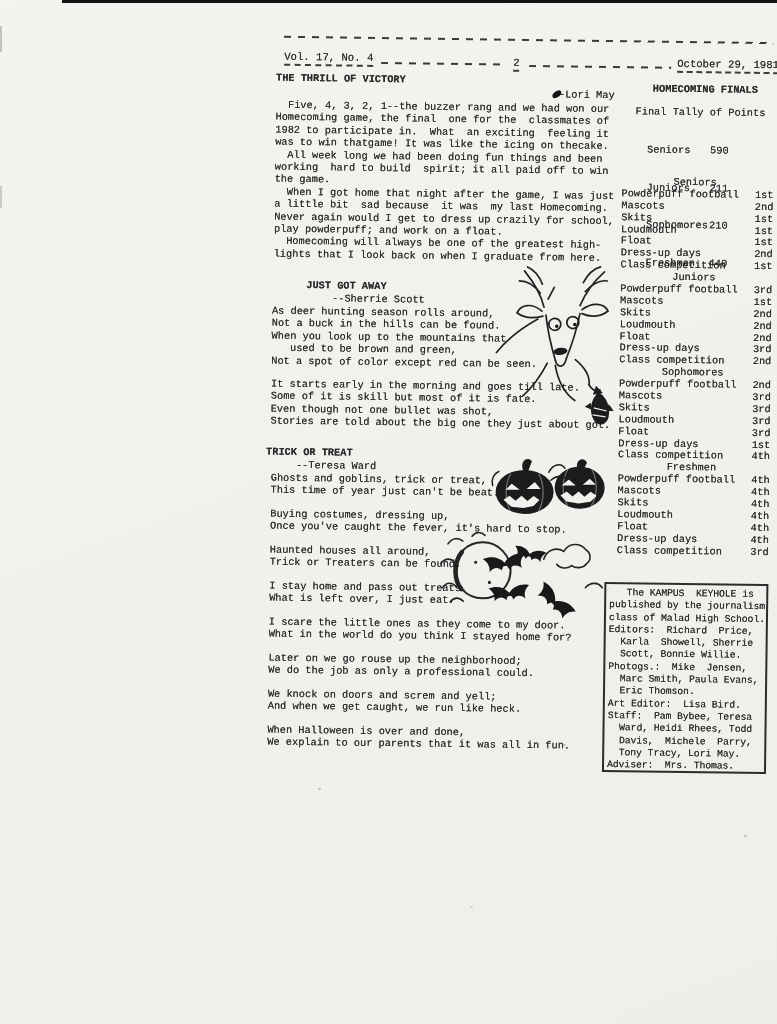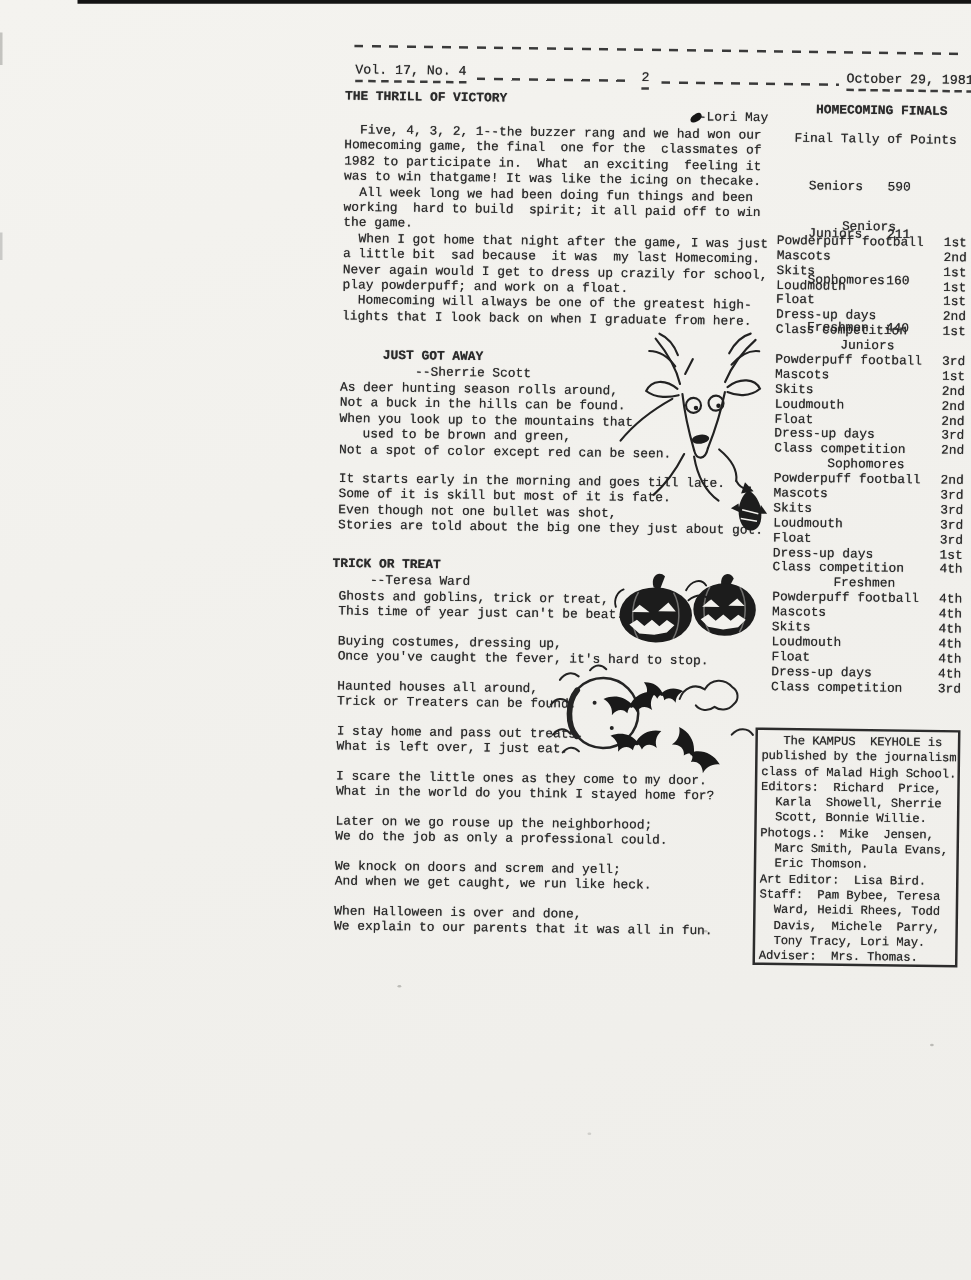--- a/index.html
+++ b/index.html
@@ -199,21 +199,21 @@
       <div class="tally-row">
         <span class="tally-label">Seniors</span>
         <span>590</span>
       </div>
       <div class="tally-row">
         <span class="tally-label">Juniors</span>
         <span>211</span>
       </div>
       <div class="tally-row">
         <span class="tally-label">Sophomores</span>
-        <span>160</span>
+        <span>210</span>
       </div>
       <div class="tally-row">
         <span class="tally-label">Freshmen</span>
         <span>440</span>
       </div>
     </div>
 
     <div id="results">
         <div class="hc-class">Seniors</div>
         <div class="hc-row"><span class="hc-event">Powderpuff football</span><span class="hc-rank">1st</span></div>

